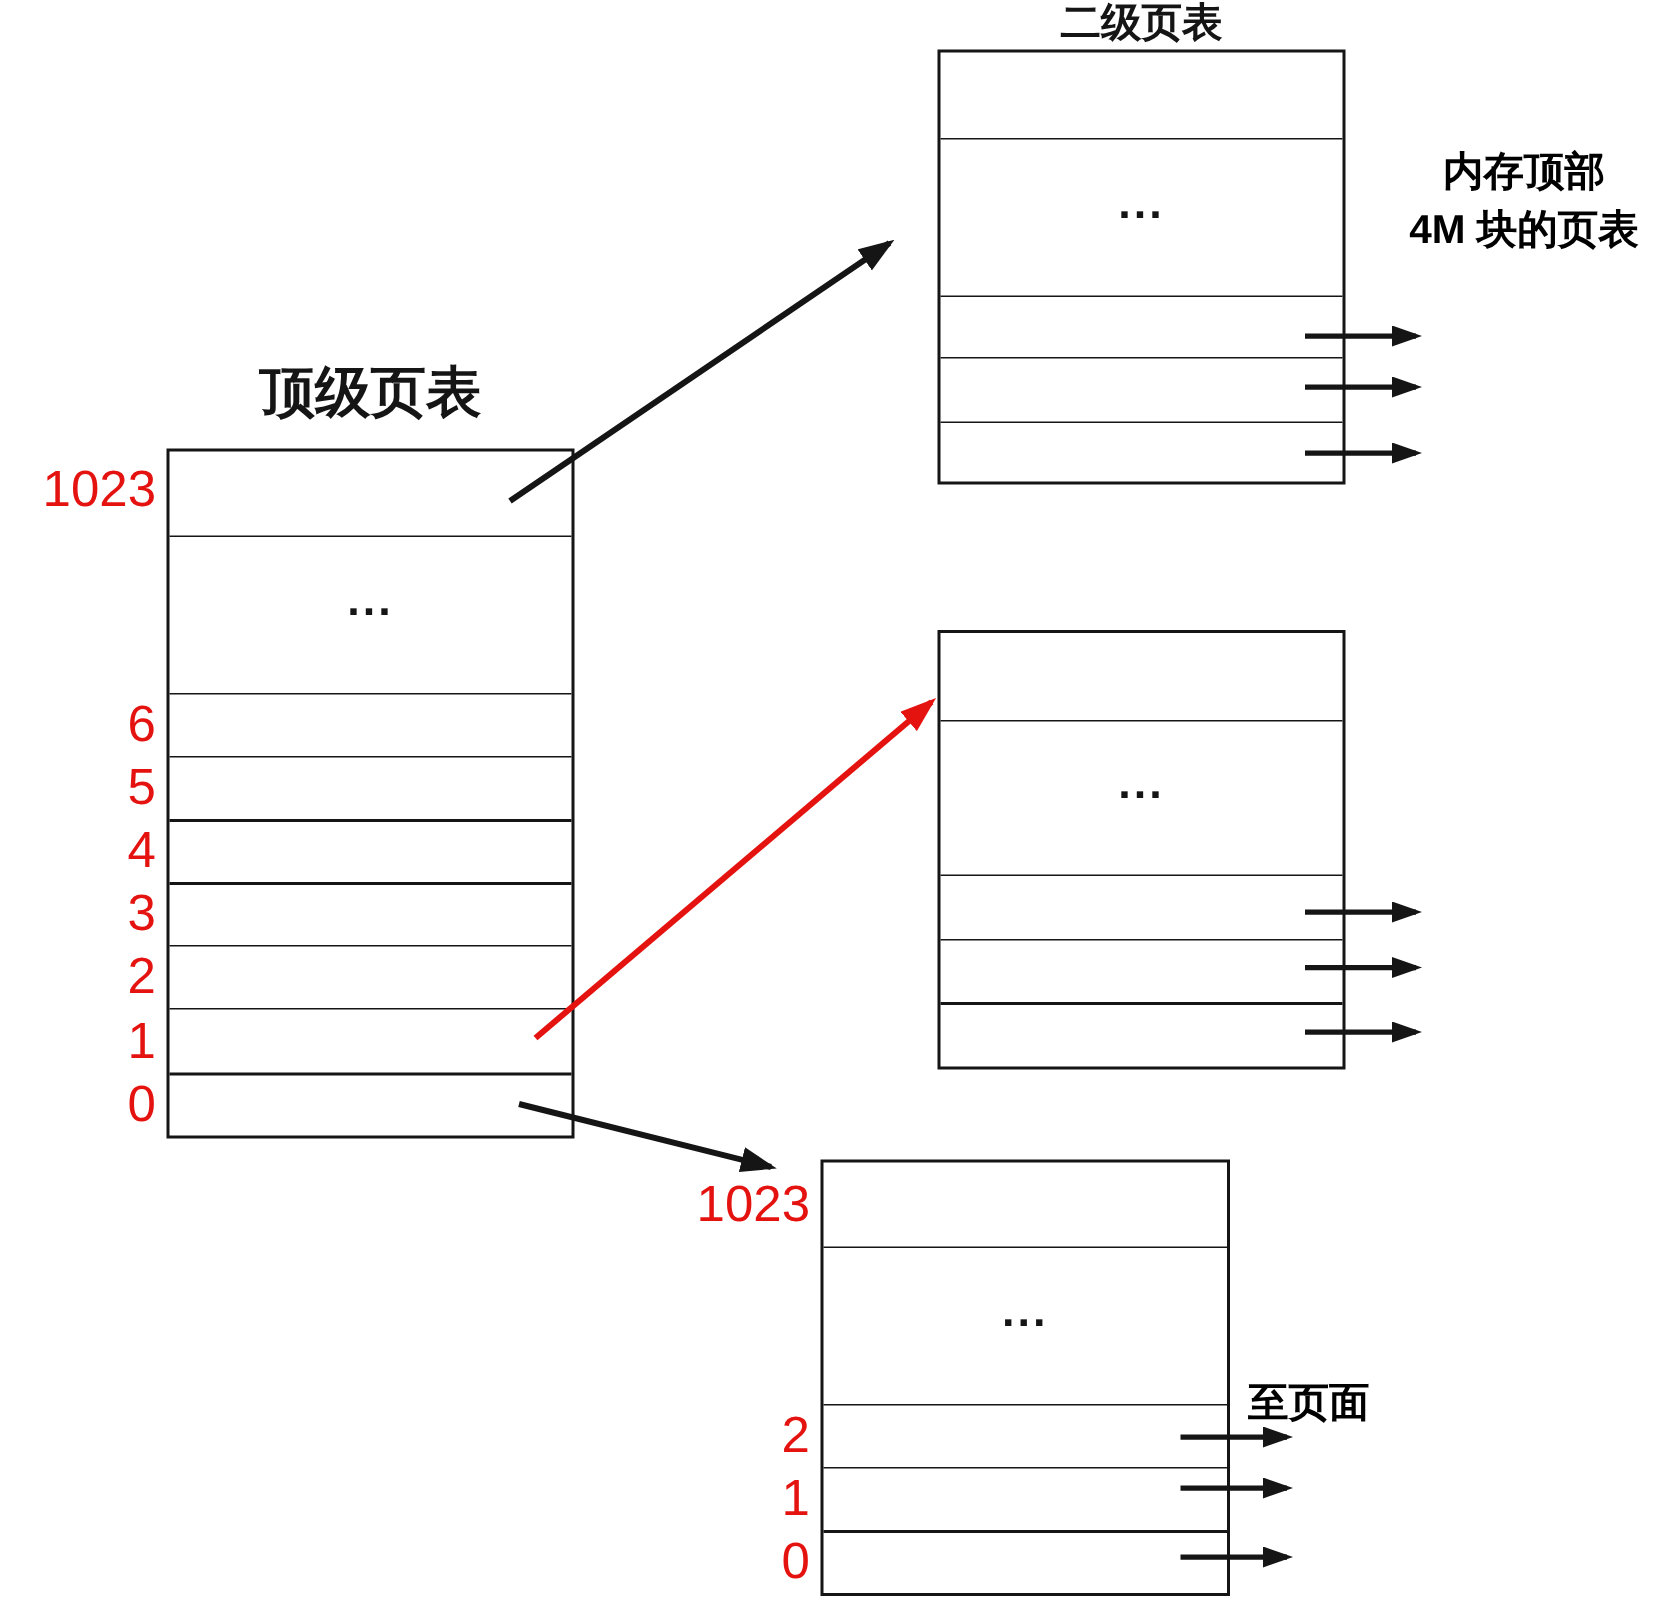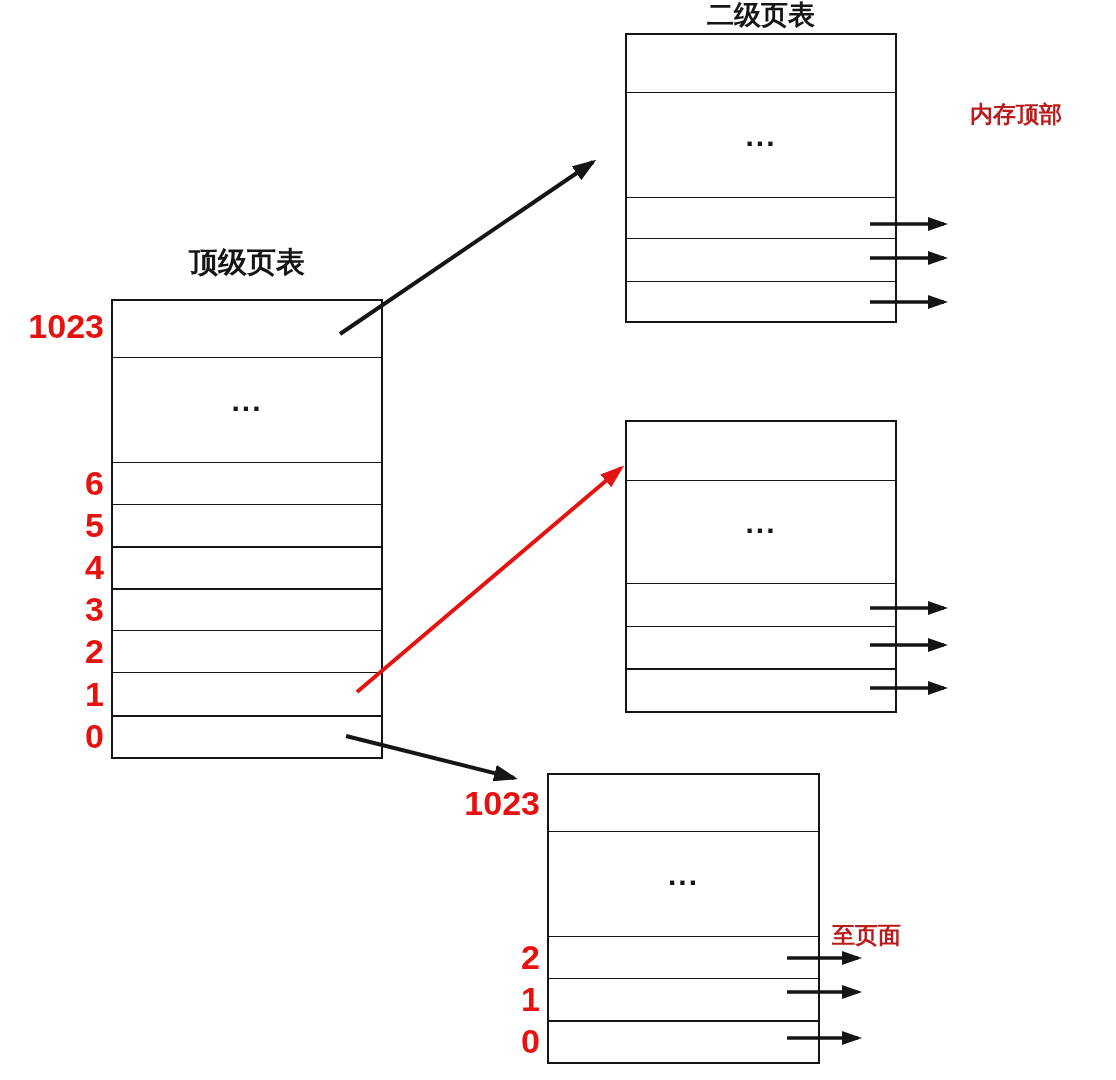--- a/index.html
+++ b/index.html
@@ -14,43 +14,44 @@
   .prow{box-sizing:border-box;border-top:1.5px solid #151515;flex:0 0 auto;}
   .prow.first{border-top:none;}
   .prow.thick{border-top-width:2.5px;}
   .prow.fill{flex:1 1 auto;}
   .dots-row{display:flex;align-items:center;justify-content:center;}
   .dots-text{
     font-weight:bold;font-size:30px;letter-spacing:2px;line-height:30px;
     transform:translateY(-9px);color:#151515;
   }
   .title{
-    position:absolute;text-align:center;font-weight:bold;font-size:29px;line-height:34px;
+    position:absolute;text-align:center;font-weight:bold;font-size:37px;line-height:34px;
     white-space:nowrap;color:#151515;
   }
   .side-label{
-    position:absolute;font-weight:bold;font-size:23px;line-height:32px;
-    white-space:nowrap;color:#b91c1c;
+    position:absolute;font-weight:bold;font-size:27px;line-height:32px;
+    white-space:nowrap;color:#000000;
   }
   .memory-label{text-align:center;line-height:39px;}
   .red-label{
     position:absolute;width:84px;height:34px;line-height:34px;text-align:right;
-    font-weight:bold;font-size:34px;color:#e41310;
+    font-weight:normal;font-size:34px;color:#e41310;
   }
   svg.arrows{position:absolute;left:0;top:0;pointer-events:none;}
 </style>
 </head>
 <body>
 
 <div class="canvas">
 
   <div class="title" style="left:111px;top:245px;width:272px;">顶级页表</div>
   <div class="title" style="left:625px;top:-2px;width:272px;font-size:27px;">二级页表</div>
   <div class="side-label memory-label" style="left:916px;top:95px;width:200px;">
     <div>内存顶部</div>
+    <div>4M 块的页表</div>
   </div>
   <div class="side-label" style="left:832px;top:879px;margin-top:40px;">至页面</div>
 
   <div class="ptable" style="left:111px;top:299px;width:272px;height:460px;">
     <div class="prow first" style="height:56px;"></div>
     <div class="prow dots-row" style="height:105px;">
       <span class="dots-text">...</span>
     </div>
     <div class="prow" style="height:42px;"></div>
     <div class="prow" style="height:42px;"></div>

